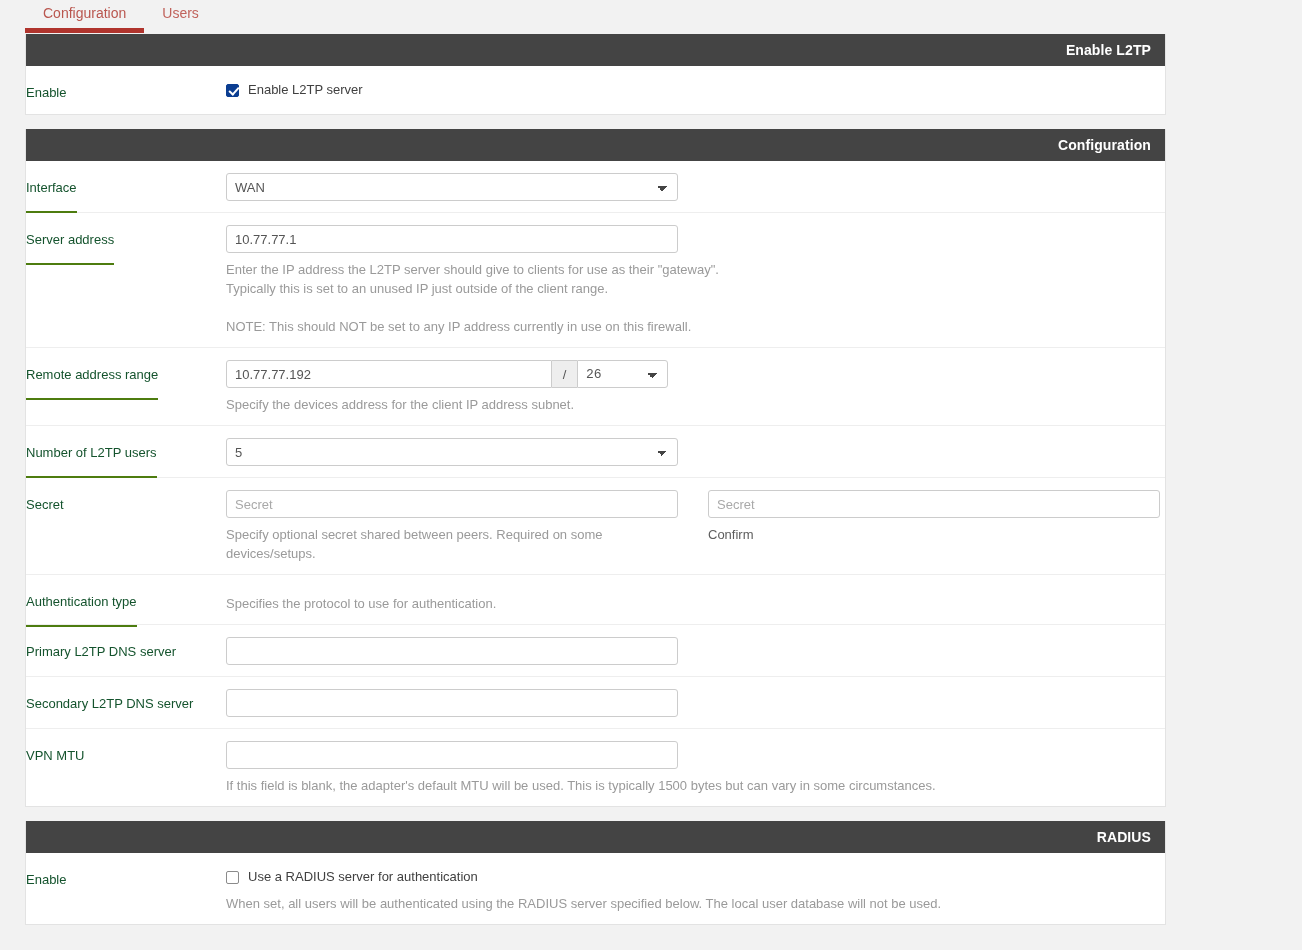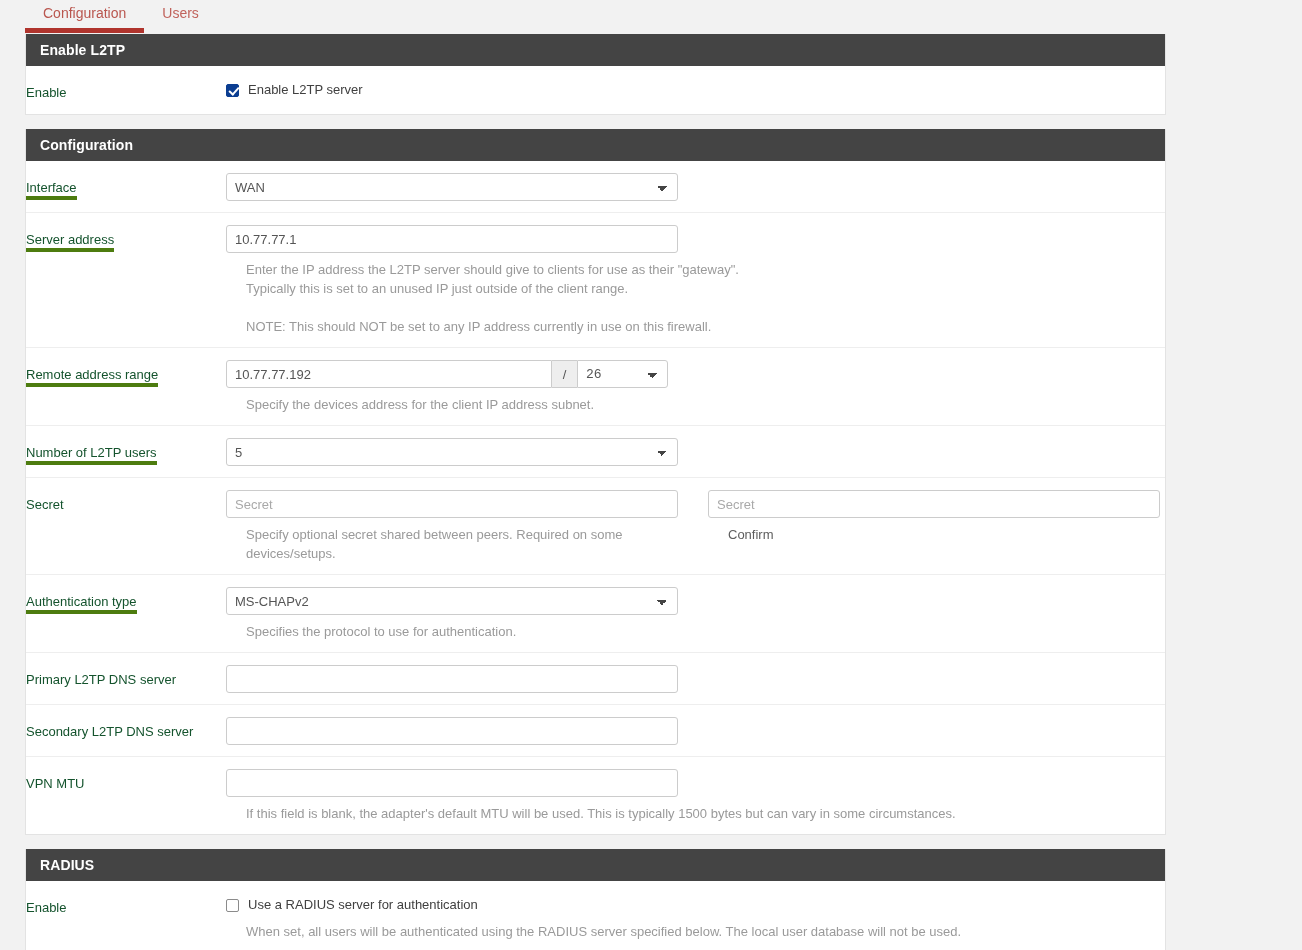--- a/index.html
+++ b/index.html
@@ -50,20 +50,21 @@
   }
   .panel + .panel { margin-top: 14px; }
   .panel-heading {
     background: #444444;
     color: #fff;
     font-size: 14px;
     font-weight: bold;
     padding: 6px 14px;
     line-height: 20px;
     letter-spacing: .1px;
+    text-align: right;
   }
   .panel-body { padding: 0; }
 
   
   .row {
     display: flex;
     border-bottom: 1px solid #eeeeee;
     padding: 12px 0 11px 0;
     align-items: flex-start;
   }
@@ -73,22 +74,22 @@
     width: 200px;
     min-width: 200px;
     padding-right: 14px;
     padding-top: 5px;
     font-weight: normal;
     font-size: 13px;
     color: #14532d;
     line-height: 20px;
   }
   .lbl .hint {
-    border-bottom: 4px solid #4d7c0f;
-    padding-bottom: 1px;
+    border-bottom: 2px solid #4d7c0f;
+    padding-bottom: 16px;
     cursor: help;
   }
   .ctrl {
     flex: 1;
     padding-right: 12px;
     min-width: 0;
   }
 
   
   .fc {
@@ -151,21 +152,20 @@
   .col { width: 452px; }
   .col .fc { width: 452px; }
 
   
   .help {
     color: #9a9a9a;
     font-size: 13px;
     line-height: 19px;
     margin-top: 7px;
     max-width: 810px;
-    margin-left: 20px;
   }
   .help.dark { color: #5d5d5d; }
   .help.narrow { max-width: 440px; }
   .help .spacer { display: block; height: 19px; }
 
   
   .chk-line {
     display: flex;
     align-items: center;
     height: 22px;
@@ -299,23 +299,20 @@
           </div>
         </div>
       </div>
     </div>
 
     <div class="row">
       <div class="lbl">
         <span class="hint">Authentication type</span>
       </div>
       <div class="ctrl">
-        <select class="fc">
-          <option>MS-CHAPv2</option>
-        </select>
         <div class="help">Specifies the protocol to use for authentication.</div>
       </div>
     </div>
 
     <div class="row">
       <div class="lbl">Primary L2TP DNS server</div>
       <div class="ctrl">
         <input class="fc" type="text" value="" style="">
       </div>
     </div>

